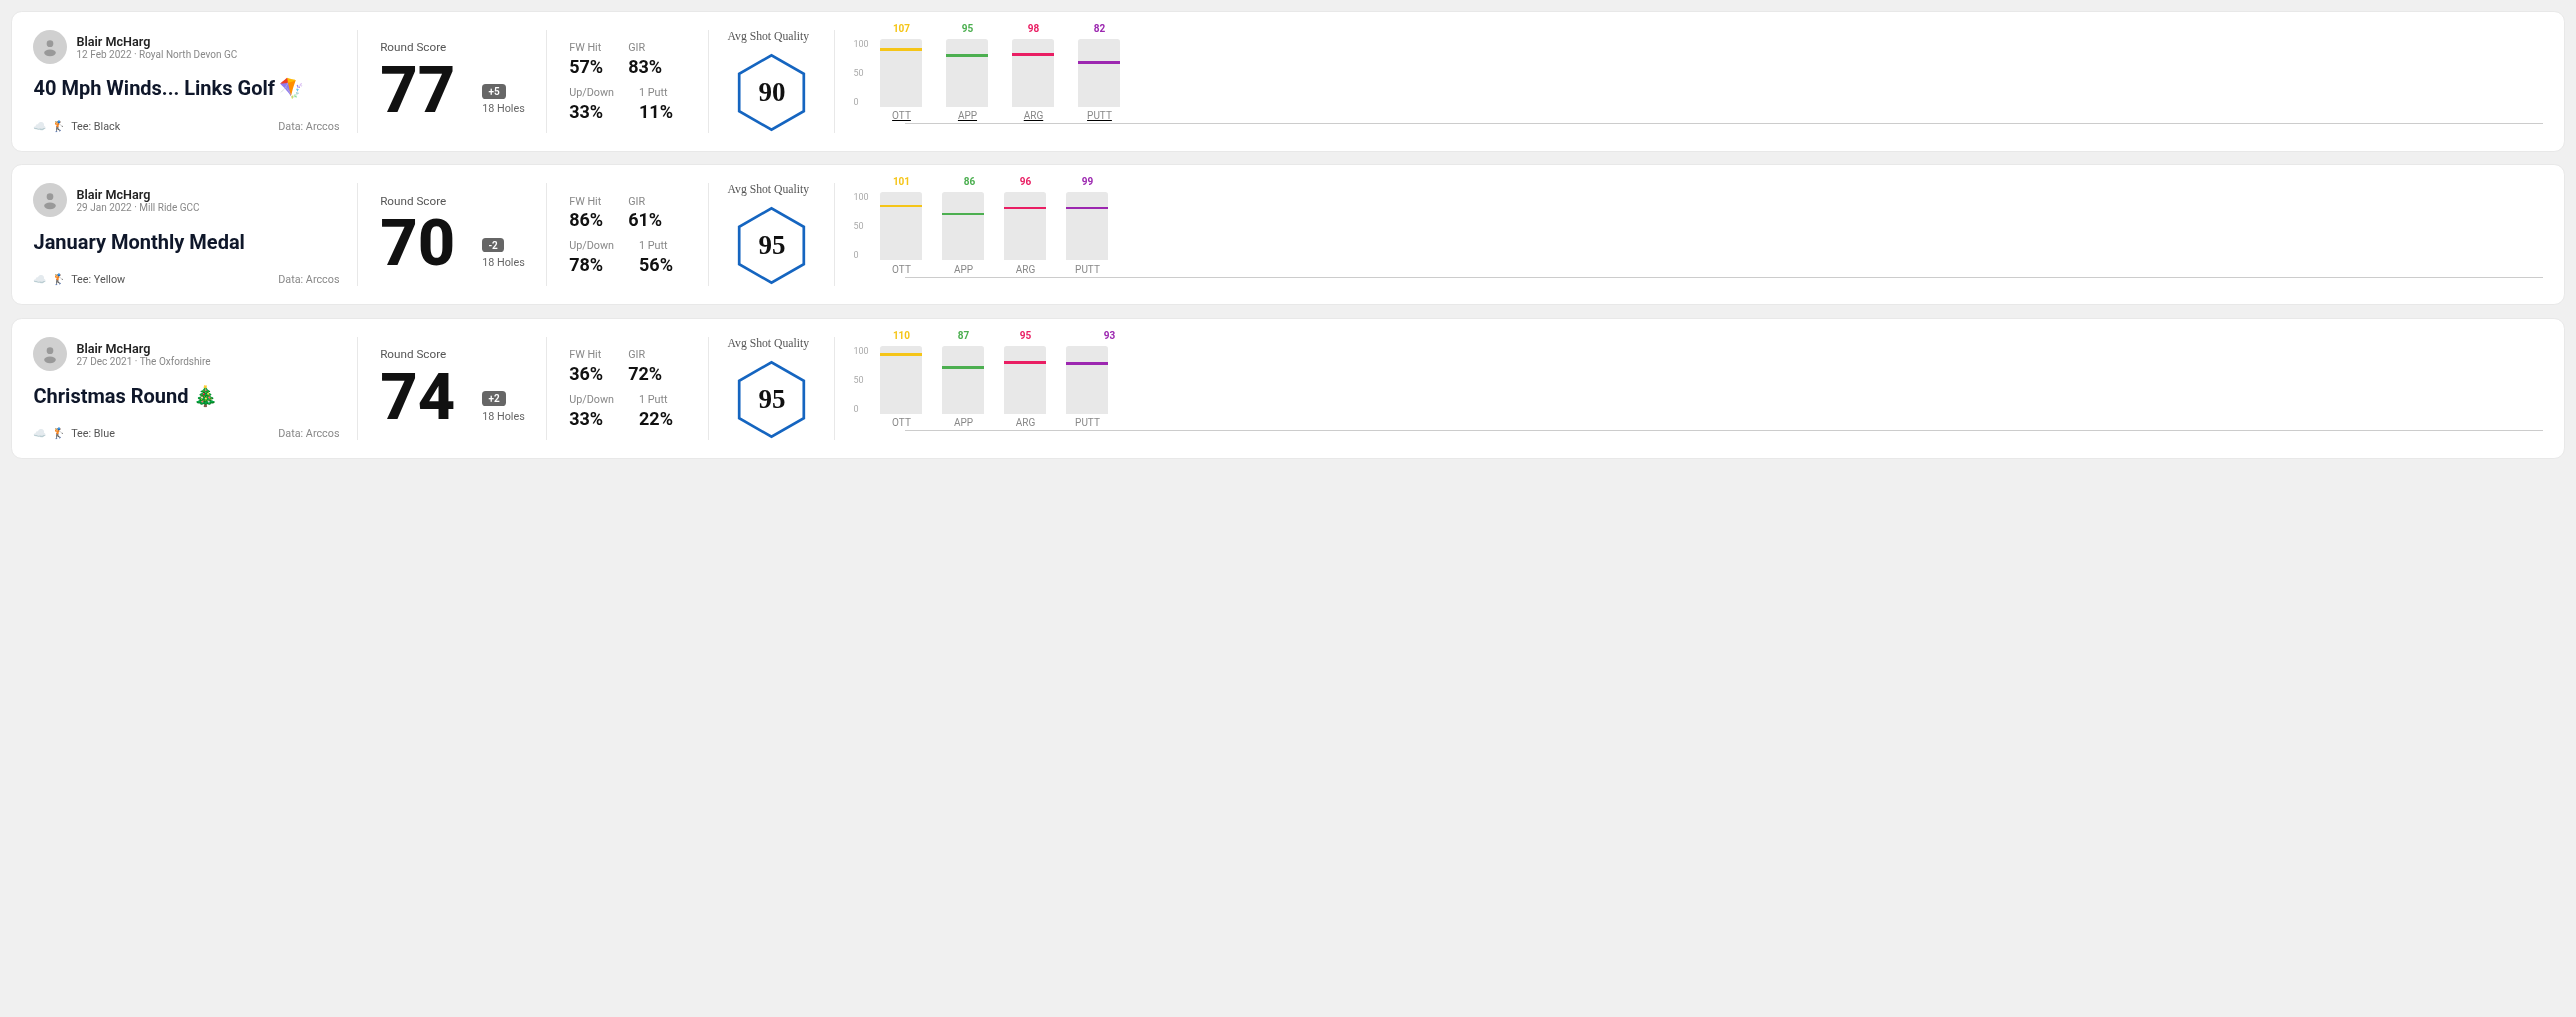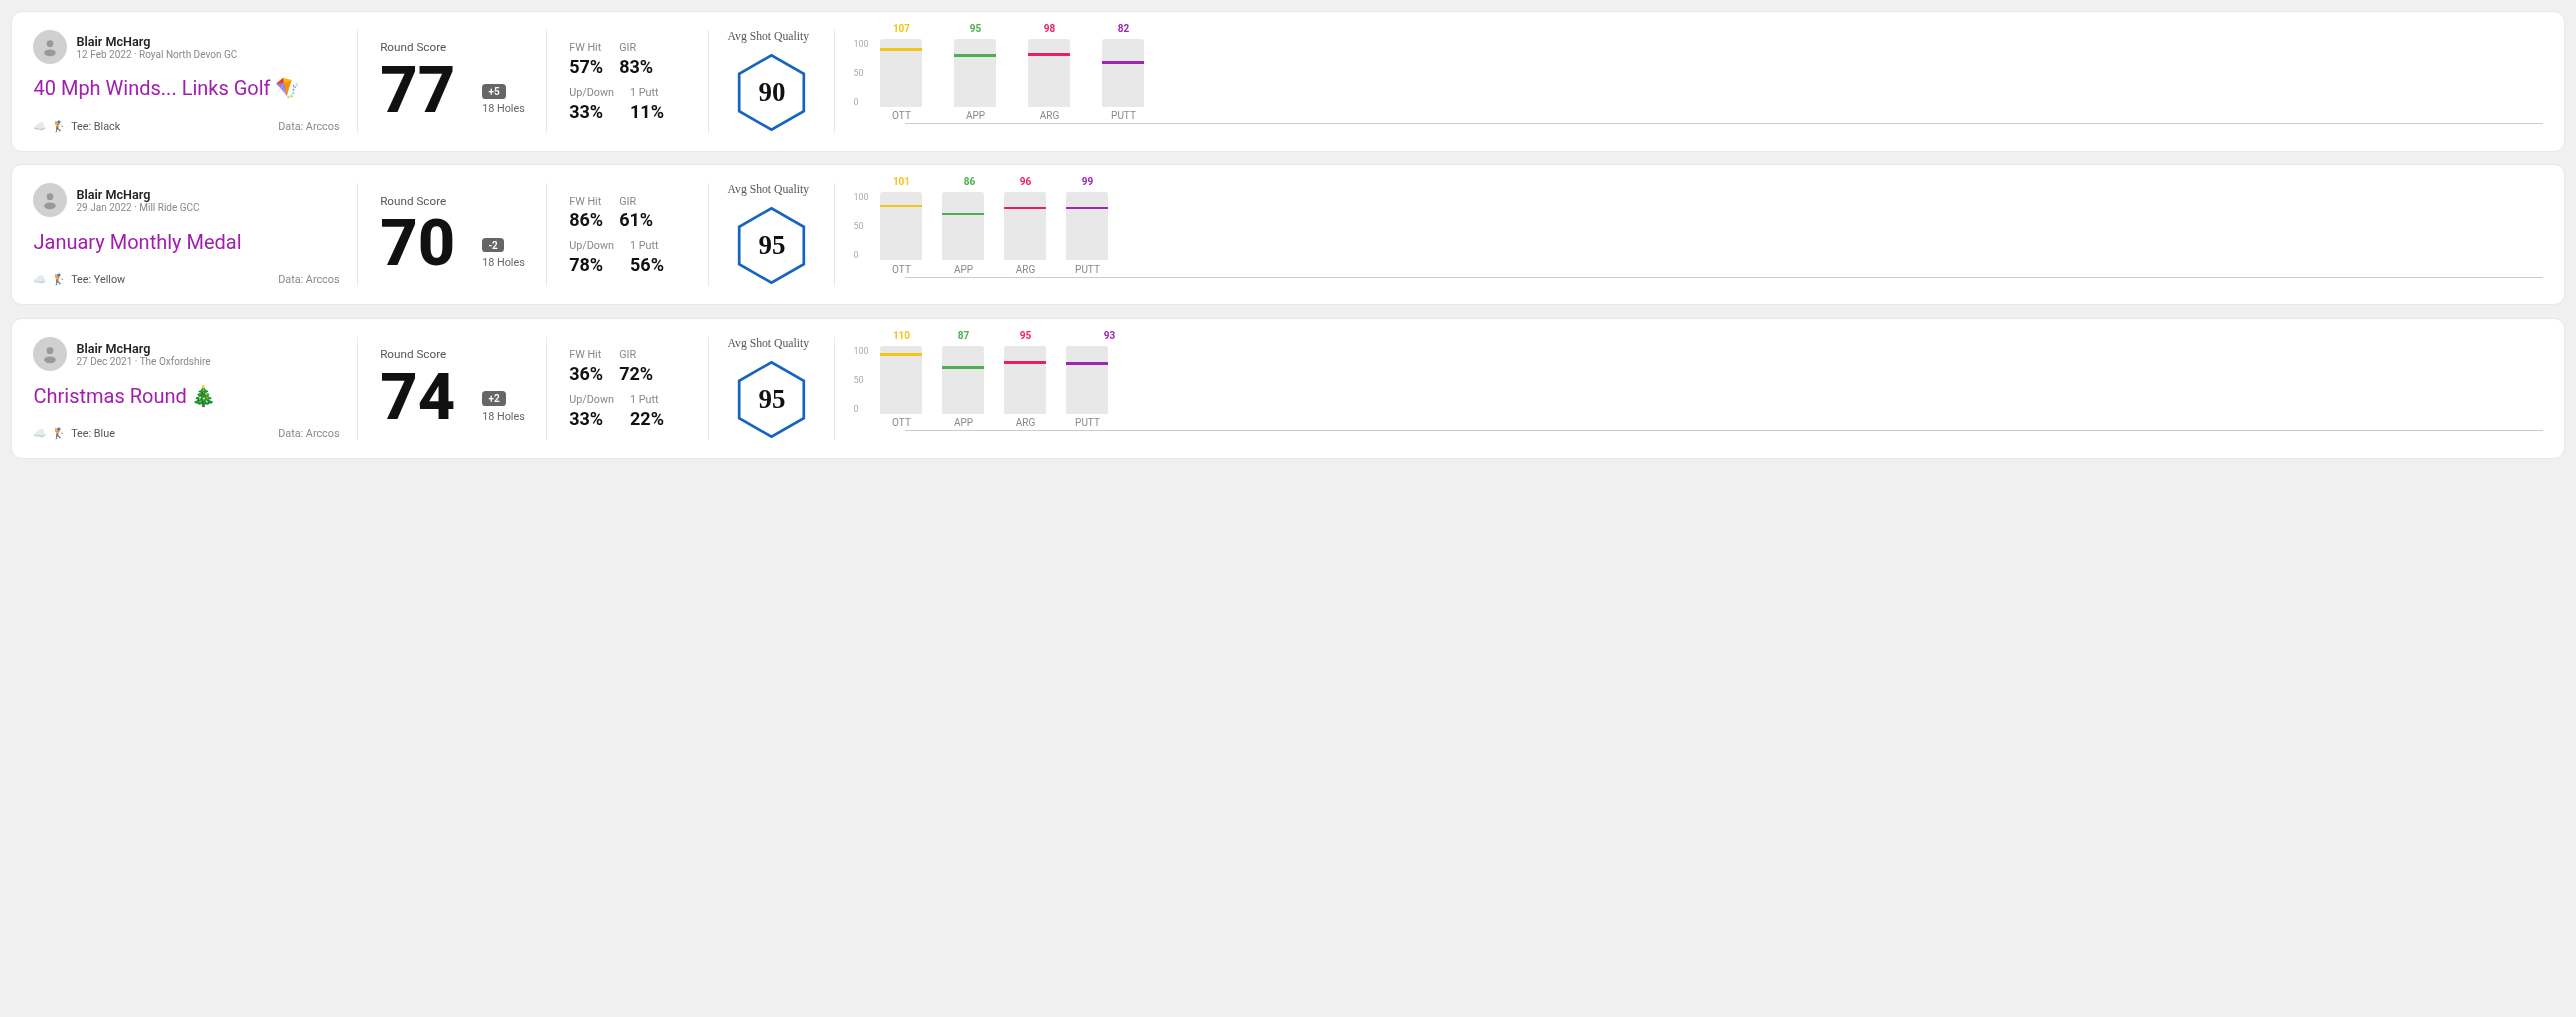--- a/index.html
+++ b/index.html
@@ -51,22 +51,22 @@
       font-size: 12.6px;
       font-weight: 600;
       color: #222;
     }
     .user-info .user-meta {
       font-size: 10px;
       color: #888;
     }
     .round-title {
       font-size: 20px;
-      font-weight: 400;
-      color: #a21caf;
+      font-weight: 700;
+      color: #0f172a;
       margin: 5.4px 0 auto;
     }
     .bottom-row {
       display: flex;
       justify-content: space-between;
       align-items: center;
       margin-top: 10.8px;
     }
     .tee-info {
       display: flex;
@@ -130,21 +130,21 @@
       min-width: 162px;
       padding: 0 21.7px;
       border-right: 0.9px solid #e8e8e8;
       display: flex;
       flex-direction: column;
       justify-content: center;
       gap: 9px;
     }
     .stats-row {
       display: flex;
-      gap: 16px;
+      gap: 25px;
       align-items: center;
     }
     .stat-item .stat-label {
       font-size: 10.8px;
       color: #888;
       margin-bottom: 1.8px;
     }
     .stat-item .stat-value {
       font-size: 18px;
       font-weight: 700;
@@ -310,21 +310,21 @@
       </div>
     </div>
 
     <div class="chart-section">
       <div class="chart-container">
     <div style="position:absolute;left:0;top:0;height:68px;display:flex;flex-direction:column;justify-content:space-between;">
       <span style="font-size:9px;color:#aaa">100</span>
       <span style="font-size:9px;color:#aaa">50</span>
       <span style="font-size:9px;color:#aaa">0</span>
     </div>
-    <div style="display:flex;gap:32px;align-items:flex-end;padding-bottom:1.8px;">
+    <div style="display:flex;gap:24px;align-items:flex-end;padding-bottom:1.8px;text-decoration:underline;">
       <div class="bar-group">
         <span class="bar-value" style="color:#f5c518;top:-16px;">107</span>
         <div class="bar-wrapper" style="height:68px;width:42px;">
           <div class="bar-fill" style="height:56px;background:#e8e8e8;"></div>
           <div class="bar-line" style="bottom:56px;background:#f5c518;height:2.7px;position:absolute;width:100%;"></div>
         </div>
         <span class="bar-label">OTT</span>
       </div>
       <div class="bar-group">
         <span class="bar-value" style="color:#4caf50;top:-16px;">95</span>

